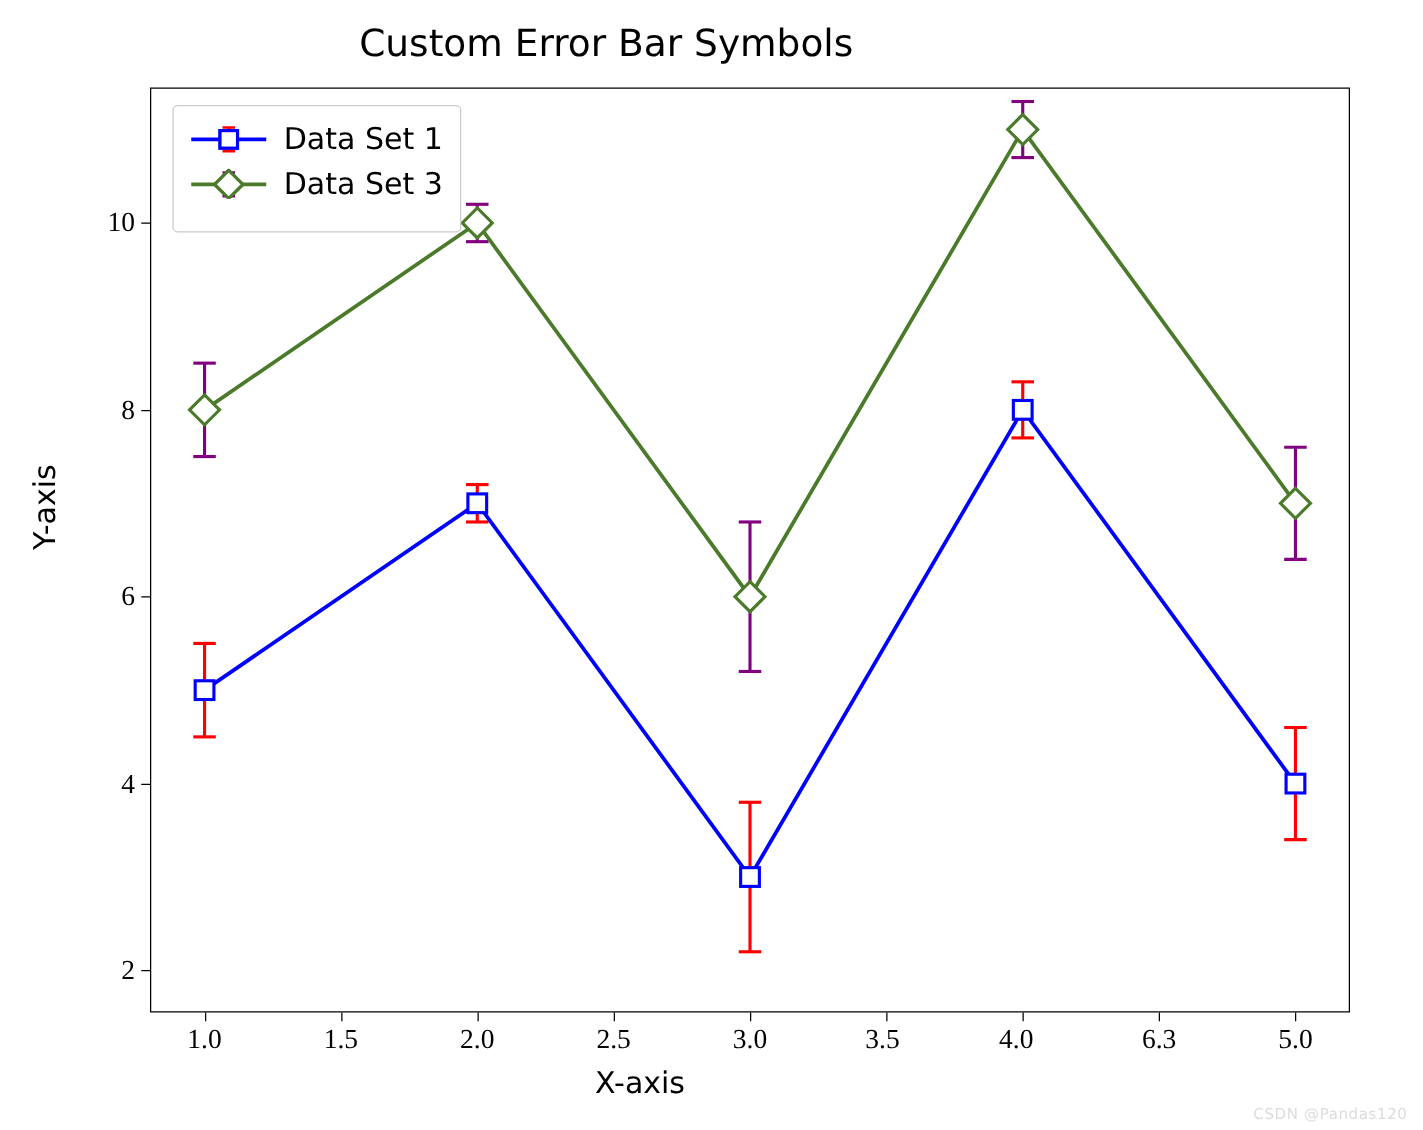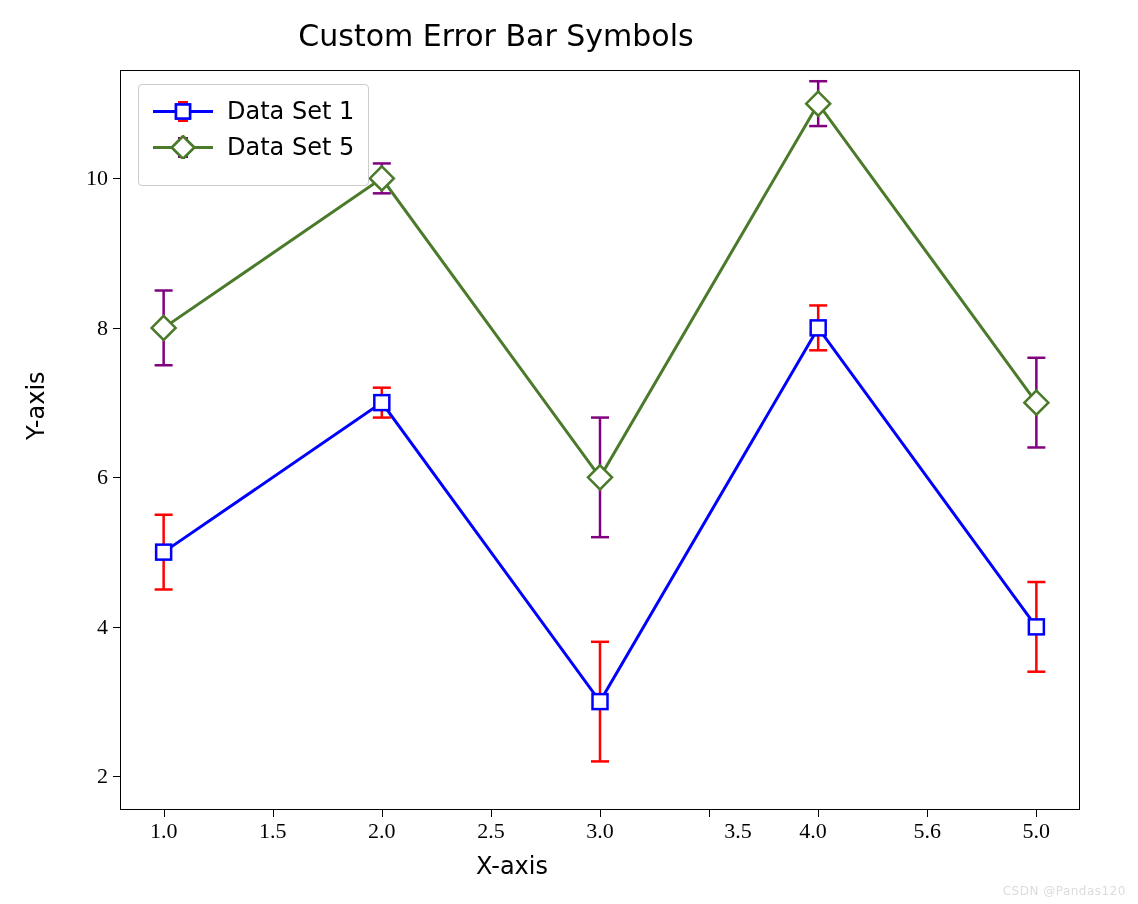--- a/index.html
+++ b/index.html
@@ -16,21 +16,20 @@
     left: 0; top: 0;
     width: 1138px; height: 904px;
   }
   .title {
     position: absolute;
     top: 18px;
     left: 0; width: 970px;
     text-align: center;
     font-size: 30px;
     color: #000;
-    margin-left: 11px;
   }
   .plot-area {
     position: absolute;
     left: 120px;
     top: 70px;
     width: 960px;
     height: 740px;
     border: 1.5px solid #000;
     box-sizing: border-box;
   }
@@ -137,25 +136,25 @@
       <div class="tick-x" style="left: 163.636px;">1.0</div>
       <div class="tickmark-x" style="left: 272.727px;"></div>
       <div class="tick-x" style="left: 272.727px;">1.5</div>
       <div class="tickmark-x" style="left: 381.818px;"></div>
       <div class="tick-x" style="left: 381.818px;">2.0</div>
       <div class="tickmark-x" style="left: 490.909px;"></div>
       <div class="tick-x" style="left: 490.909px;">2.5</div>
       <div class="tickmark-x" style="left: 600px;"></div>
       <div class="tick-x" style="left: 600px;">3.0</div>
       <div class="tickmark-x" style="left: 709.091px;"></div>
-      <div class="tick-x" style="left: 738px;">3.5</div>
+      <div class="tick-x" style="left: 706px;">3.5</div>
       <div class="tickmark-x" style="left: 818.182px;"></div>
       <div class="tick-x" style="left: 813px;">4.0</div>
       <div class="tickmark-x" style="left: 927.273px;"></div>
-      <div class="tick-x" style="left: 927.273px;">5.6</div>
+      <div class="tick-x" style="left: 927.273px;">6.3</div>
       <div class="tickmark-x" style="left: 1036.36px;"></div>
       <div class="tick-x" style="left: 1036.36px;">5.0</div>
     </div>
 
   <div class="ylabel">Y-axis</div>
   <div class="xlabel">X-axis</div>
 
   <svg class="plot-svg" id="plotsvg">
       <line x1="43.636363636363626" y1="444.7474747474747" x2="43.636363636363626" y2="519.4949494949494" stroke="#ff0000" stroke-width="2.5"></line>
       <line x1="34.636363636363626" y1="444.7474747474747" x2="52.636363636363626" y2="444.7474747474747" stroke="#ff0000" stroke-width="2.5"></line>
@@ -219,19 +218,19 @@
       <div class="legend-sample">
         <div class="legend-line" id="leg-line-1" style="background: rgb(74, 122, 42);"></div>
         <svg width="60" height="24" style="position:absolute;left:0;top:0;" id="leg-marker-1">
             <polygon points="30,1.25 41.25,12.5 30,23.75 18.75,12.5" fill="#fff" stroke="#4a7a2a" stroke-width="2.5"></polygon>
             <line x1="30" y1="3" x2="30" y2="22" stroke="#800080" stroke-width="2"></line>
             <line x1="25" y1="3" x2="35" y2="3" stroke="#800080" stroke-width="2"></line>
             <line x1="25" y1="22" x2="35" y2="22" stroke="#800080" stroke-width="2"></line>
             <polygon points="30,1.25 41.25,12.5 30,23.75 18.75,12.5" fill="#fff" stroke="#4a7a2a" stroke-width="2.5"></polygon>
           </svg>
       </div>
-      <span>Data Set 5</span>
+      <span>Data Set 3</span>
     </div>
   </div>
 
   <div class="watermark">CSDN @Pandas120</div>
 
 </div>
 
 </body></html>

